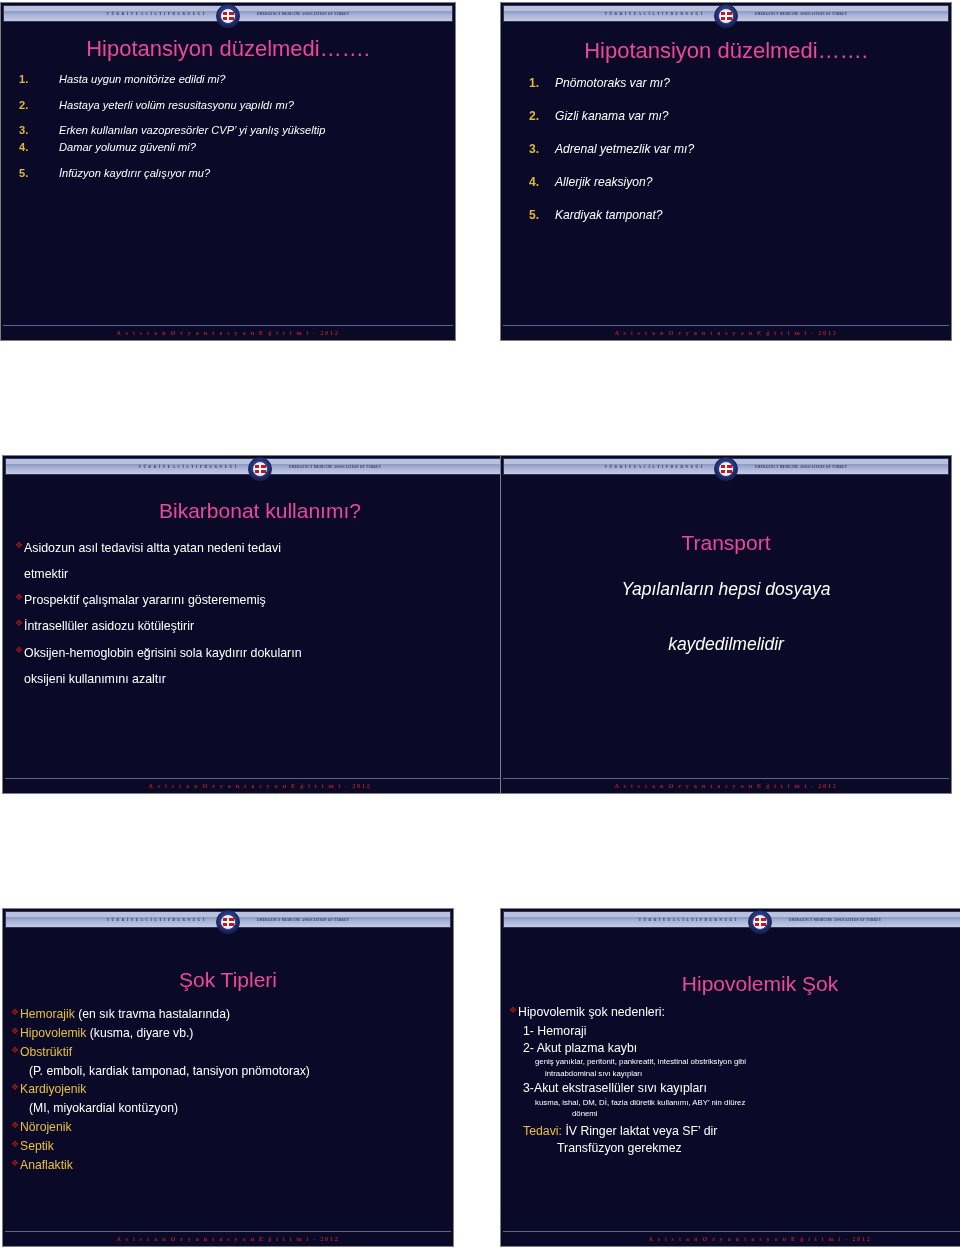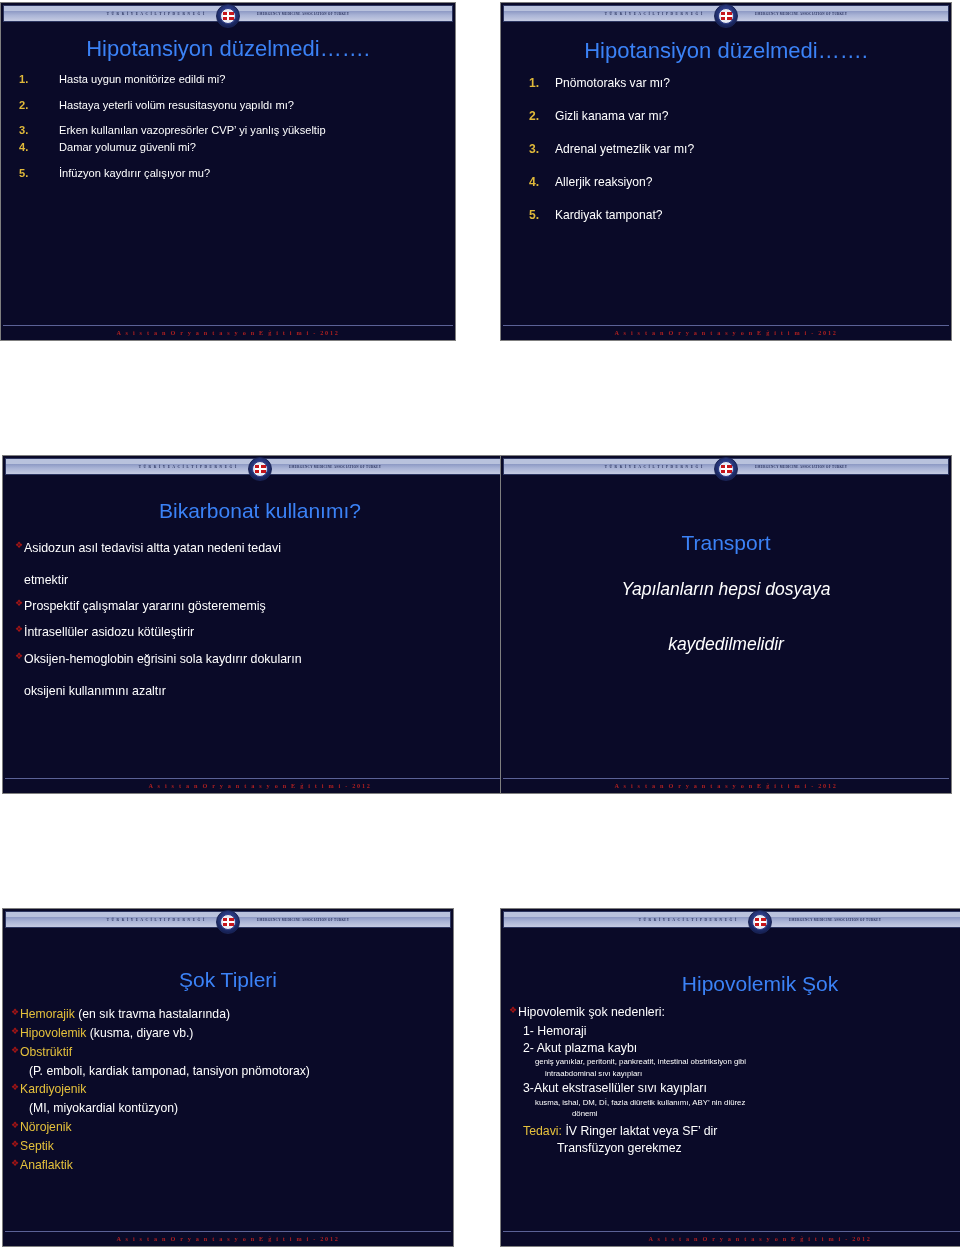--- a/index.html
+++ b/index.html
@@ -82,21 +82,21 @@
     letter-spacing: 1.7px;
     font-weight: bold;
     font-family: "Liberation Serif", serif;
     white-space: nowrap;
   }
 
   
   .body { position:absolute; left:0; right:0; top:22px; bottom:16px; }
 
   .title {
-    color: #3b82f6;
+    color: #ec4899;
     font-weight: 400;
     text-align: center;
     line-height: 1.05;
   }
   .t-big { font-size: 22px; }
   .t-mid { font-size: 21px; }
 
   
   ol.numlist { list-style: none; }
   ol.numlist li {
@@ -104,21 +104,21 @@
     color: #ffffff;
     font-size: 11.1px;
     line-height: 1.32;
   }
   ol.numlist li .num {
     color: #e0b93a;
     font-weight: bold;
     flex: 0 0 auto;
     text-align: left;
   }
-  ol.numlist li .txt { flex: 1 1 auto; }
+  ol.numlist li .txt { flex: 1 1 auto; font-style: italic; }
 
   
   ul.bul { list-style: none; }
   ul.bul li {
     display: flex;
     color: #ffffff;
     font-size: 12.4px;
     line-height: 1.3;
   }
   .diamond {
@@ -149,21 +149,21 @@
   
   #slide2 .title { margin-top: 14px; }
   #slide2 ol.numlist { margin: 14px 22px 0 28px; }
   #slide2 ol.numlist li { margin-bottom: 17px; font-size: 12.1px; }
   #slide2 ol.numlist li .num { width: 26px; }
 
   
   #slide3 .title { margin-top: 22px; }
   #slide3 ul.bul { margin: 18px 14px 0 12px; }
   #slide3 ul.bul li { margin-bottom: 10px; }
-  #slide3 .wrapline { padding-left: 9px; color:#fff; font-size:12.4px; line-height:1.3; margin-top:16px;}
+  #slide3 .wrapline { padding-left: 9px; color:#fff; font-size:12.4px; line-height:1.3; margin-top:4px;}
 
   
   #slide4 .title { margin-top: 54px; }
   #slide4 .em {
     color:#ffffff; font-style: italic; font-size: 17.5px;
     text-align: center; margin-top: 25px; line-height: 1.2;
   }
   #slide4 .em2 { margin-top: 34px; }
 
   

